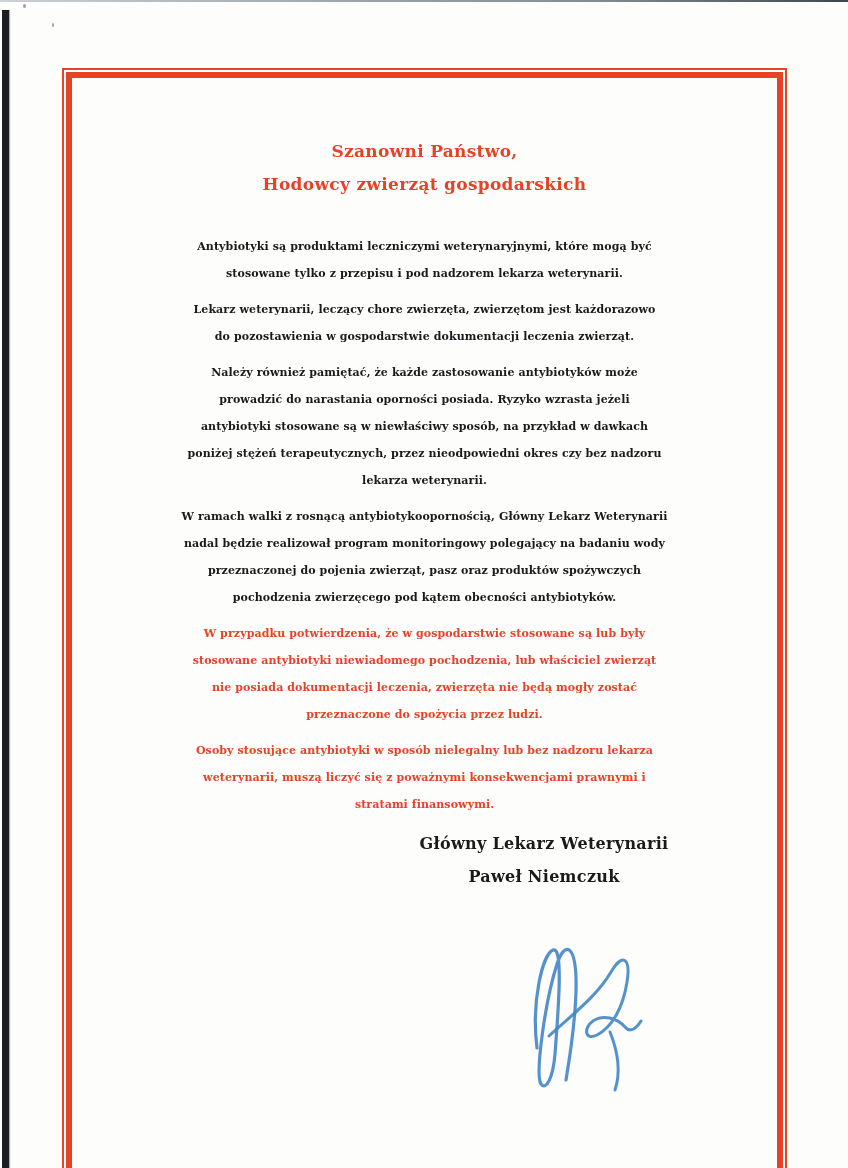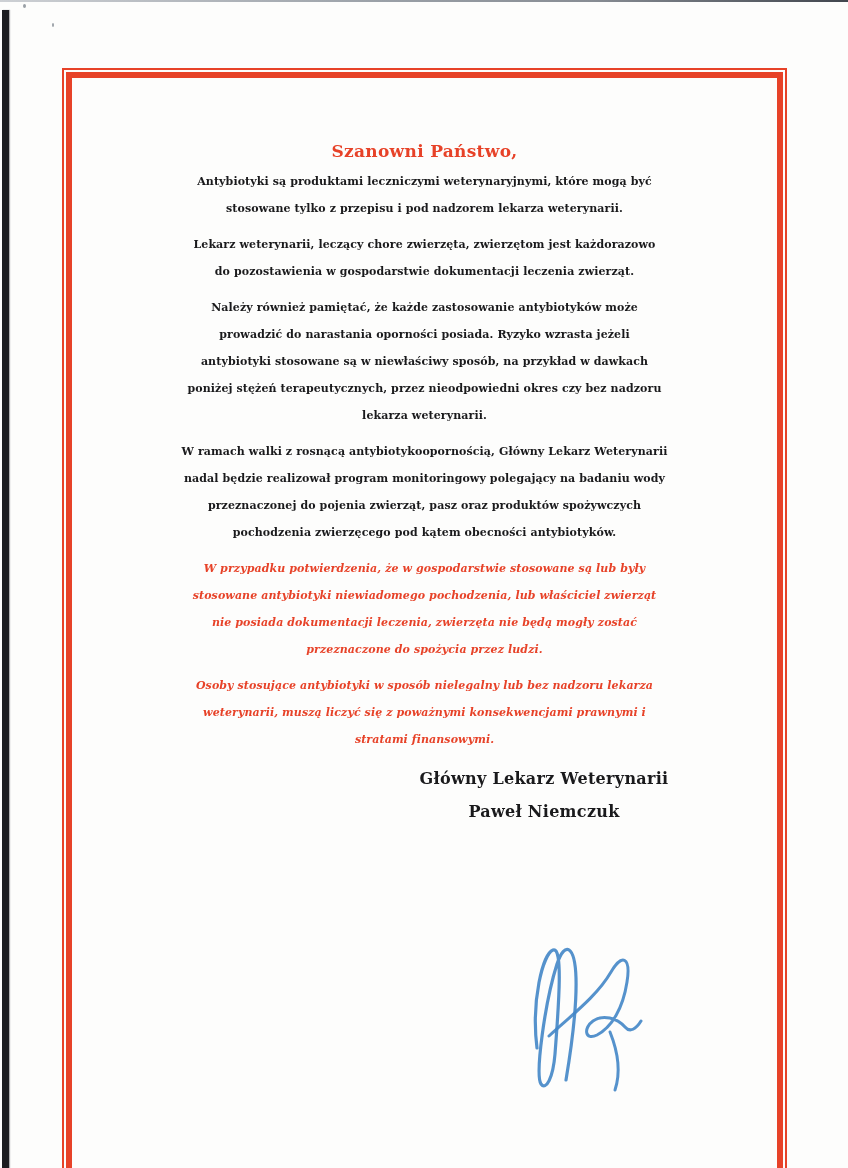--- a/index.html
+++ b/index.html
@@ -54,21 +54,21 @@
   }
   .sal.last { margin-bottom: 32px; }
   .para {
     margin: 0 0 9px;
     font-weight: bold;
     font-size: 11px;
     line-height: 27px;
     letter-spacing: 0.1px;
     white-space: pre-line;
   }
-  .para.red { color: var(--accent-red, #e74228); font-style: italic; }
+  .para.red { color: var(--accent-red, #e74228); }
   .sig-block {
     margin: 4px 85px 0 auto;
     width: 280px;
     text-align: center;
     font-weight: bold;
     font-size: 16px;
     line-height: 33px;
     letter-spacing: 0.3px;
   }
   .signature-svg {
@@ -93,20 +93,21 @@
   <div class="scan-top-edge"></div>
   <div class="scan-left-strip"></div>
   <div class="speck s1"></div>
   <div class="speck s2"></div>
 
   <div class="frame">
     <div class="frame-inner">
       <div class="content">
 
         <h1 class="sal">Szanowni Państwo,</h1>
+        <h1 class="sal last">Hodowcy zwierząt gospodarskich</h1>
 
         <p class="para">Antybiotyki są produktami leczniczymi weterynaryjnymi, które mogą być
 stosowane tylko z przepisu i pod nadzorem lekarza weterynarii.</p>
         <p class="para">Lekarz weterynarii, leczący chore zwierzęta, zwierzętom jest każdorazowo
 do pozostawienia w gospodarstwie dokumentacji leczenia zwierząt.</p>
         <p class="para">Należy również pamiętać, że każde zastosowanie antybiotyków może
 prowadzić do narastania oporności posiada. Ryzyko wzrasta jeżeli
 antybiotyki stosowane są w niewłaściwy sposób, na przykład w dawkach
 poniżej stężeń terapeutycznych, przez nieodpowiedni okres czy bez nadzoru
 lekarza weterynarii.</p>

